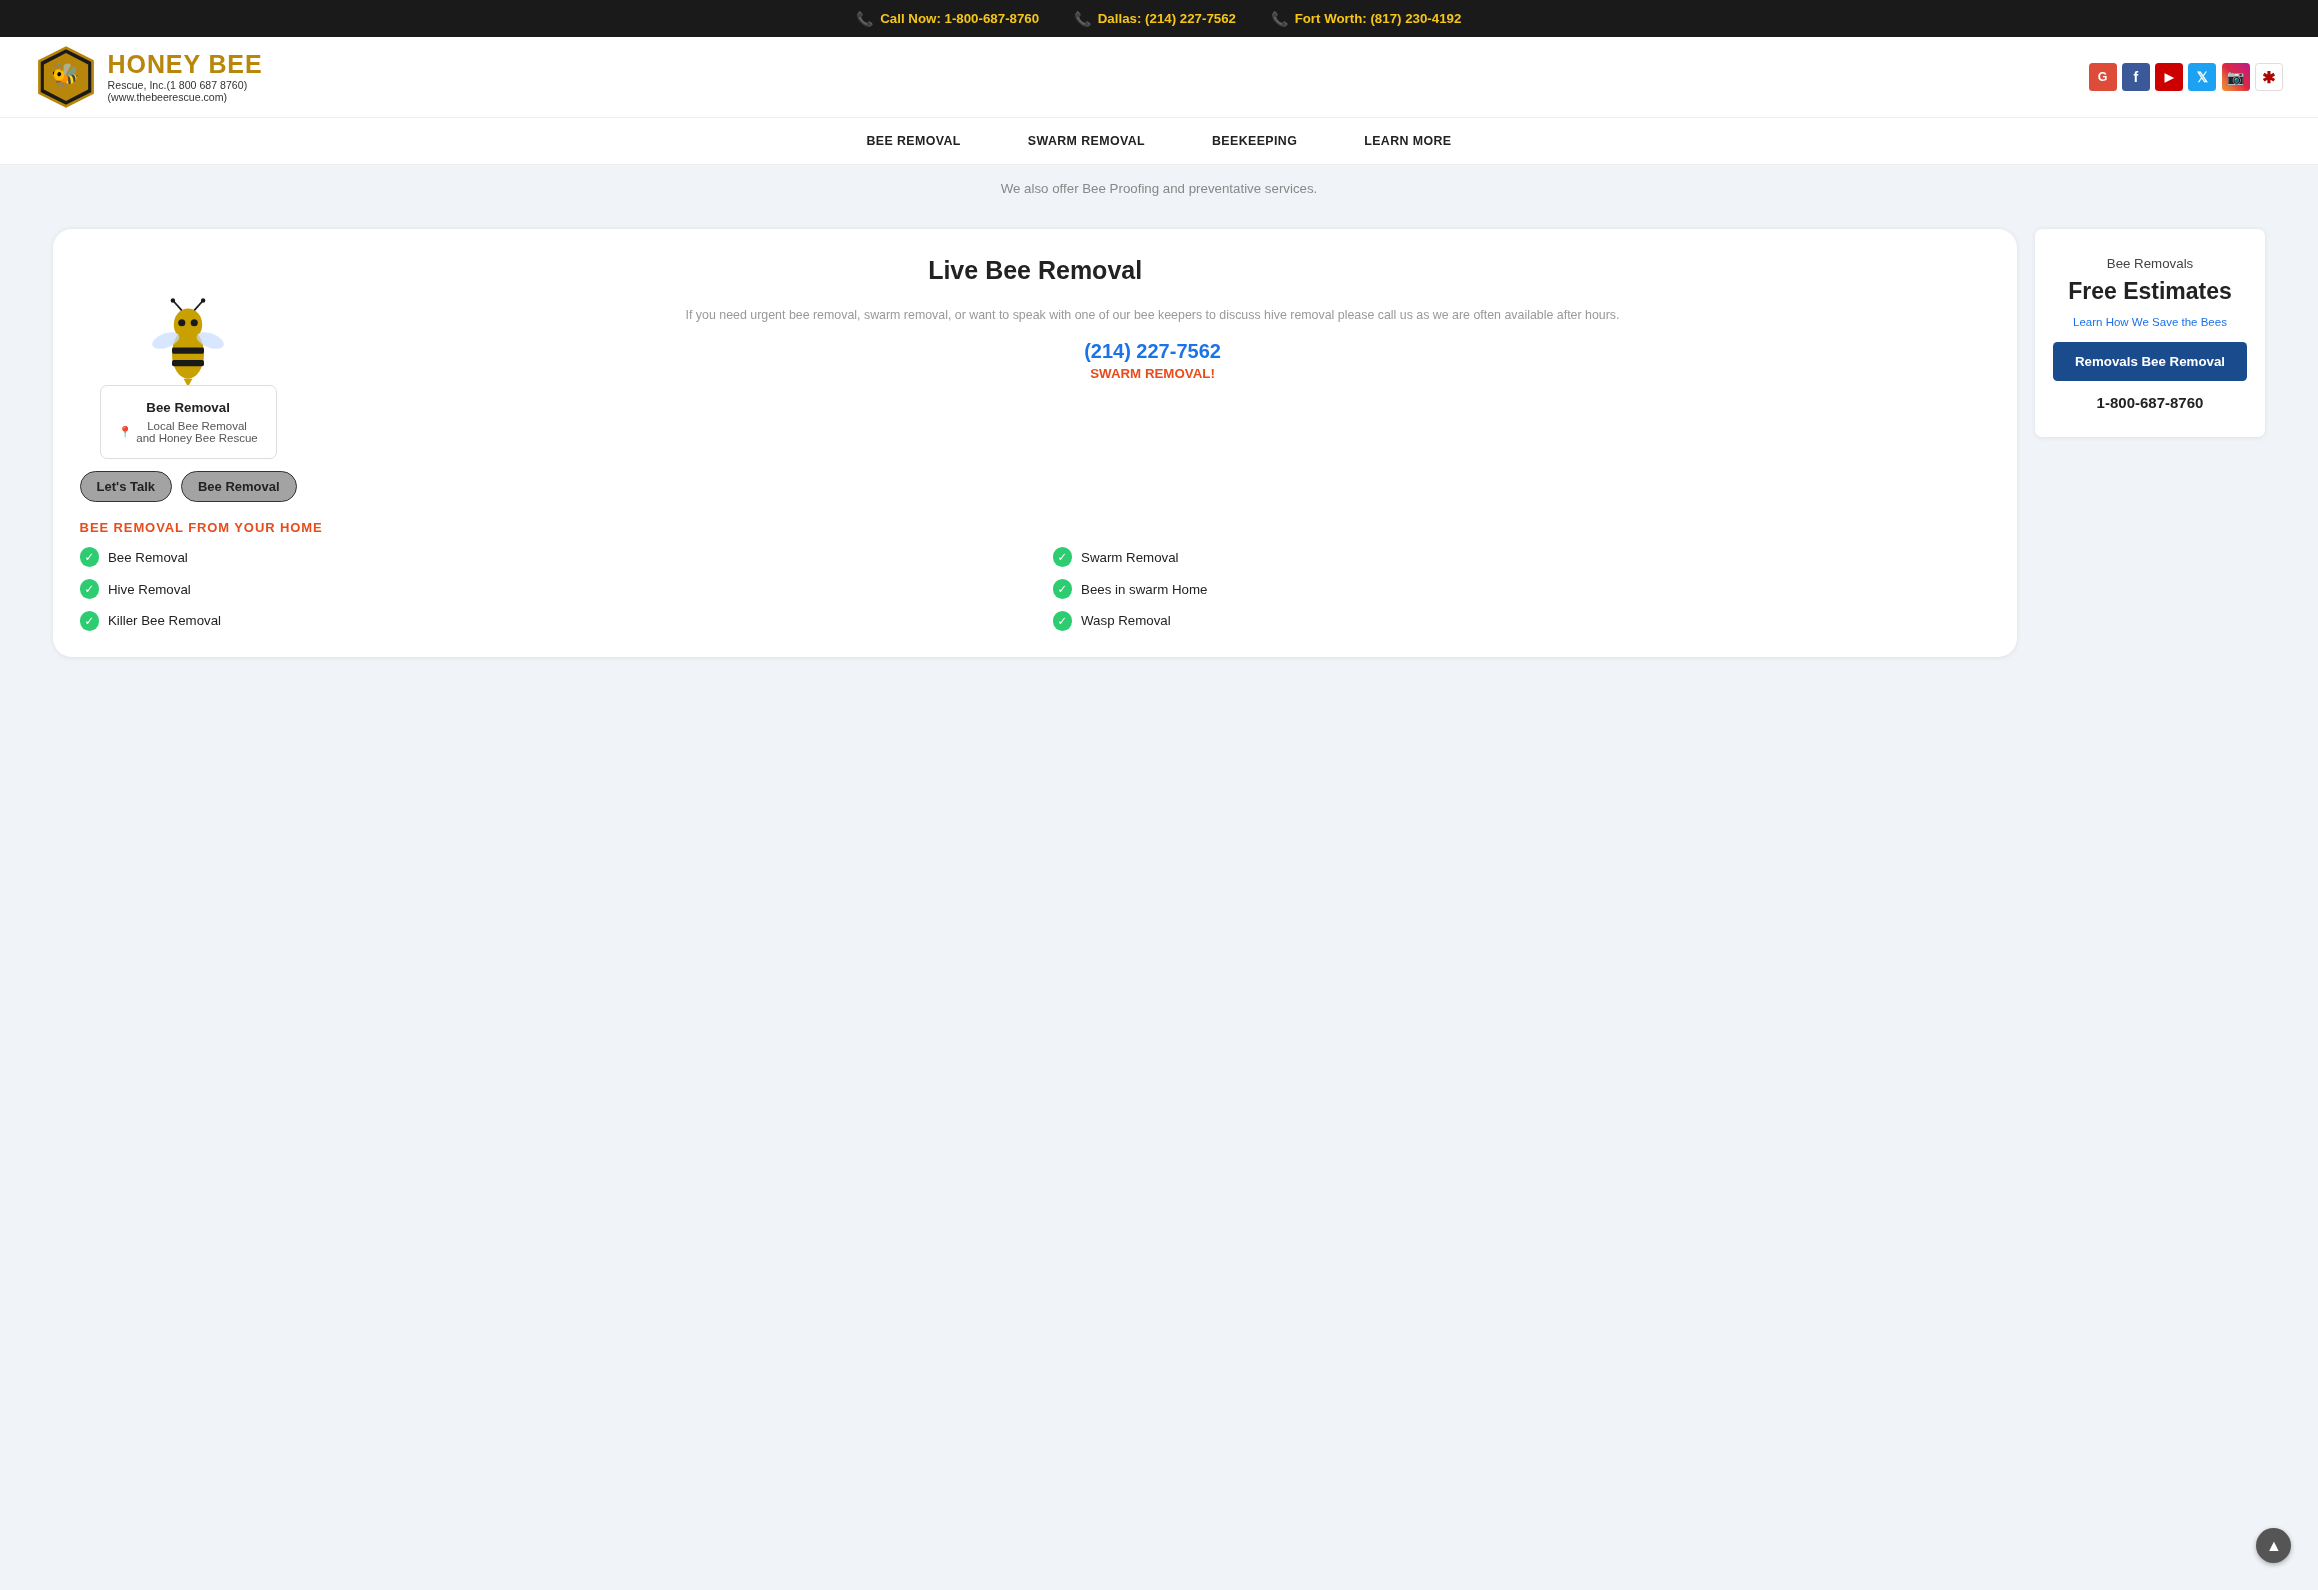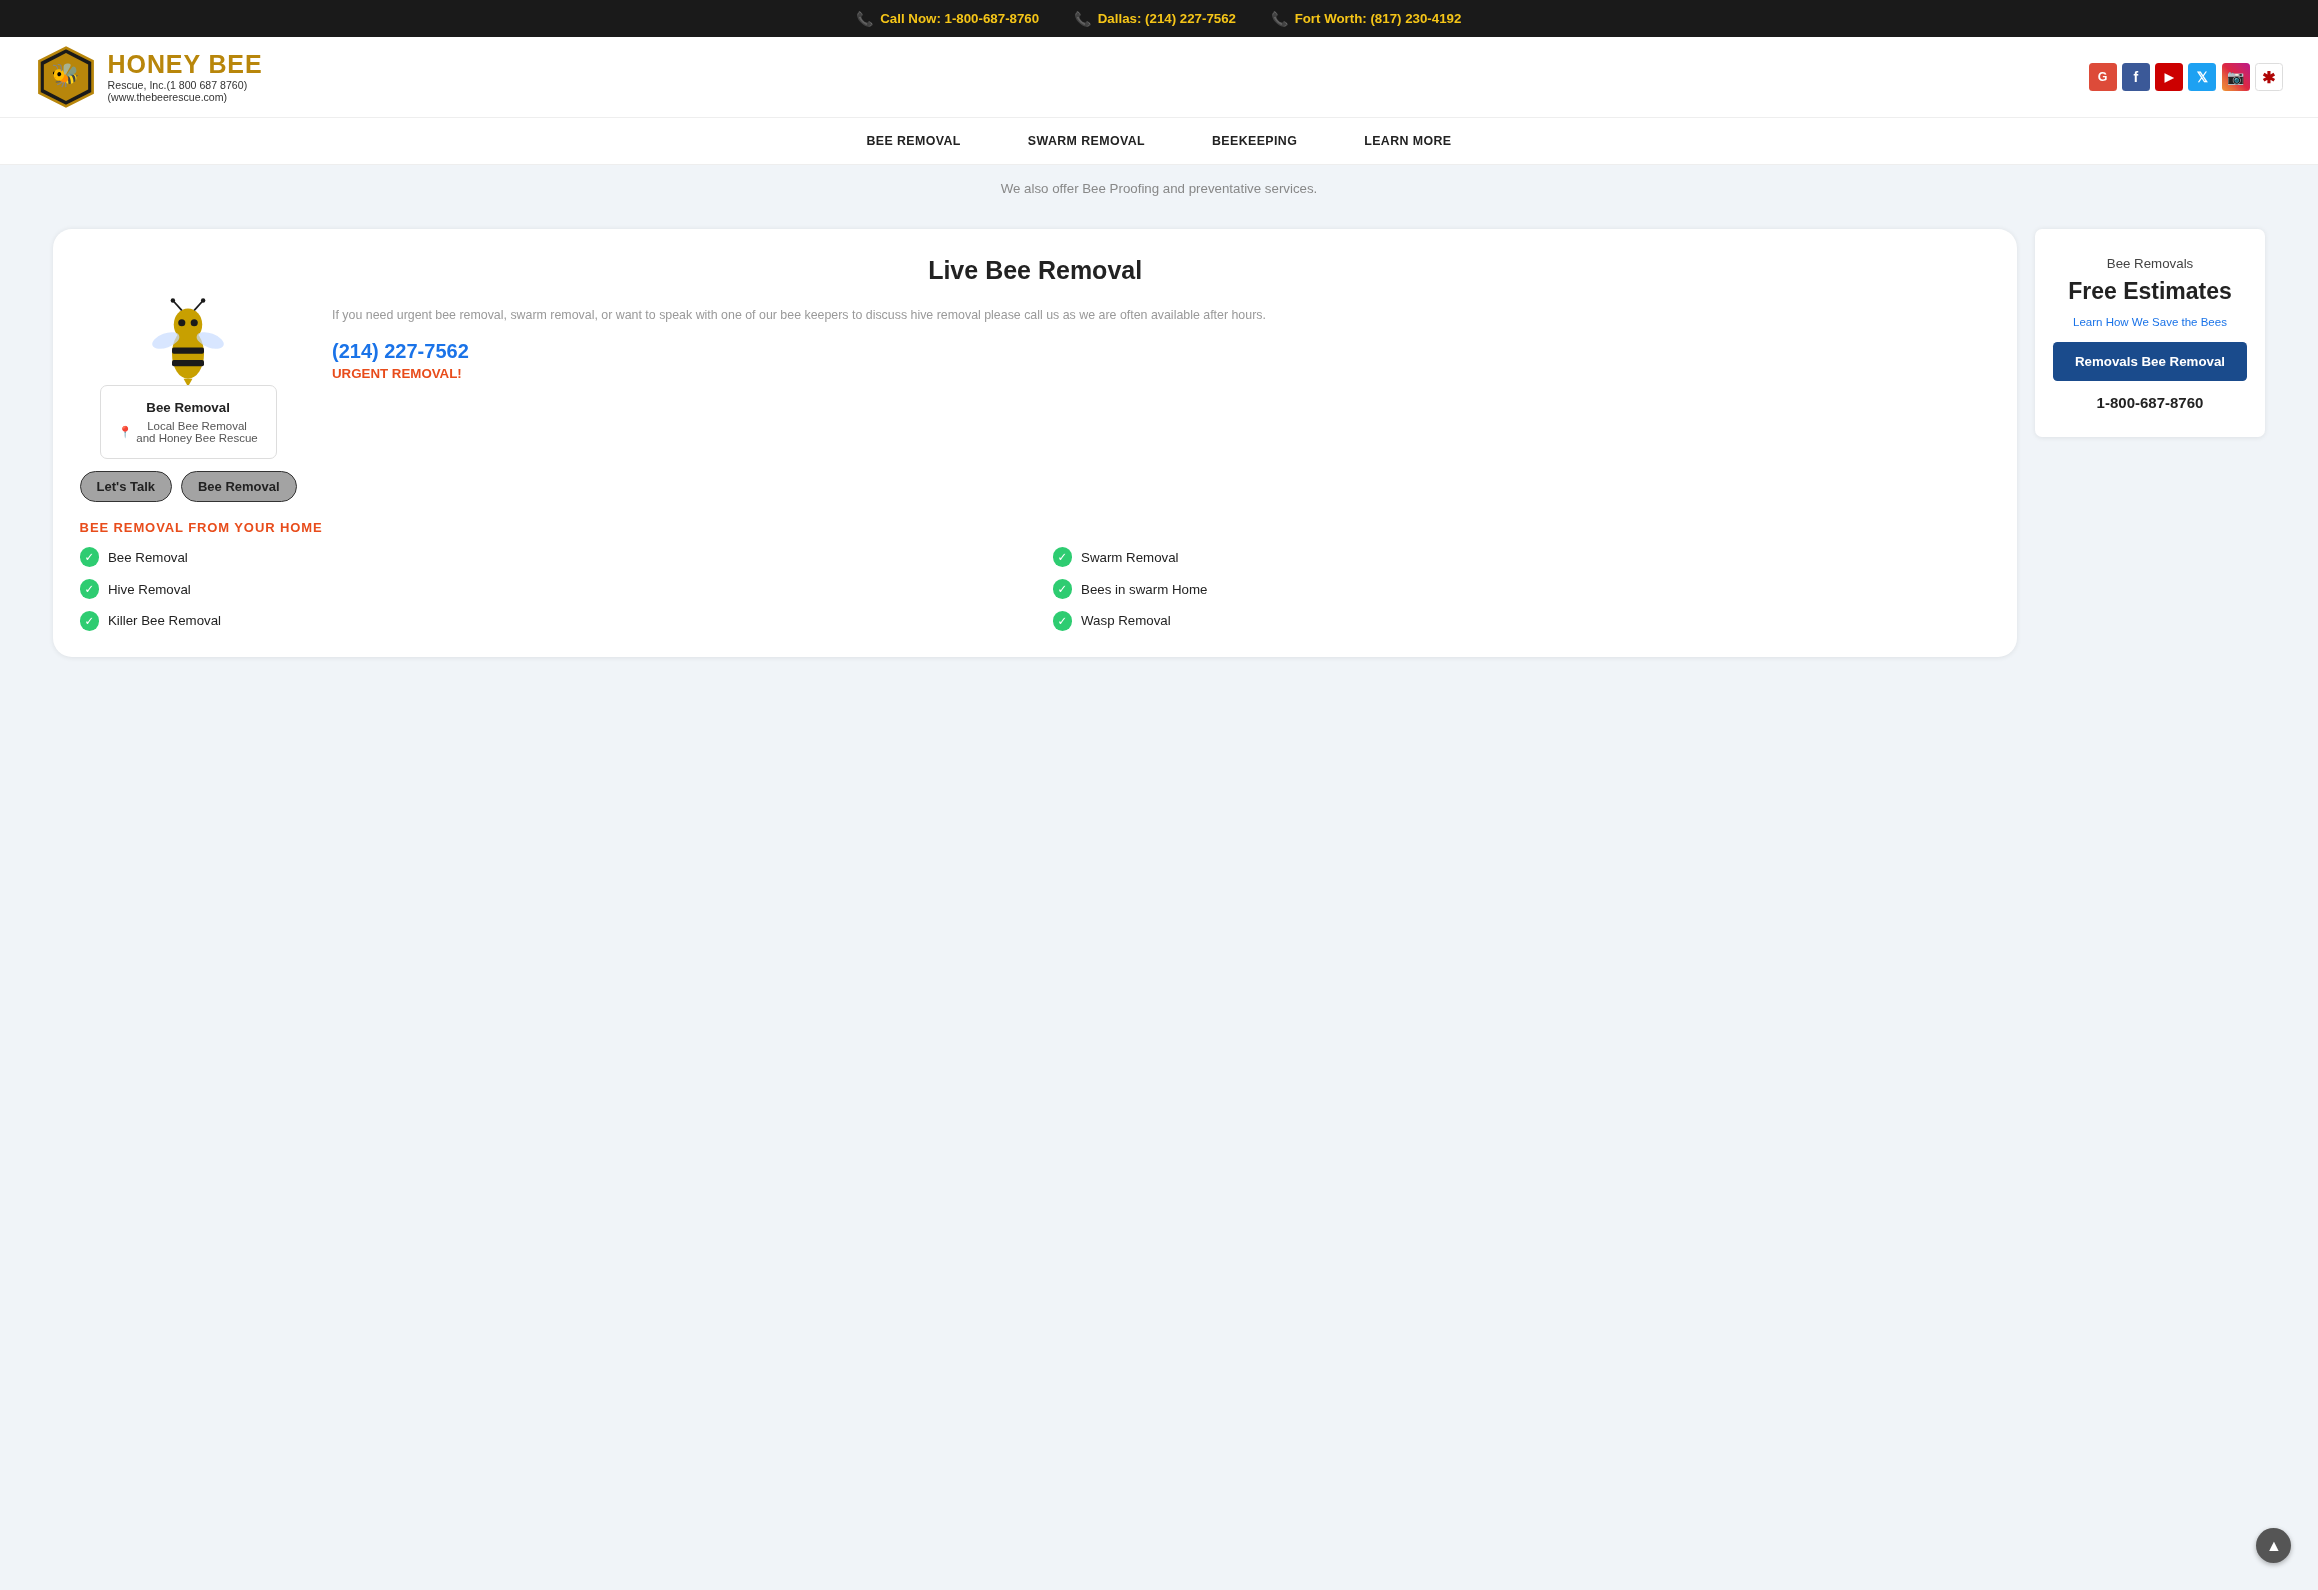--- a/index.html
+++ b/index.html
@@ -174,20 +174,21 @@
       text-align: right;
     }
 
     
     .urgent-panel {
       flex: 1;
       padding: 8.9px 17.7px;
       display: flex;
       flex-direction: column;
       justify-content: center;
+      text-align: center;
     }
     .urgent-text {
       font-size: 12.4px;
       color: #999;
       line-height: 1.7;
       margin-bottom: 14px;
     }
     .urgent-phone {
       font-size: 20px;
       font-weight: 700;
@@ -426,21 +427,21 @@
 
         <div class="bee-buttons">
           <button class="bee-btn">Let's Talk</button>
           <button class="bee-btn">Bee Removal</button>
         </div>
       </div>
 
       <div class="urgent-panel">
         <p class="urgent-text">If you need urgent bee removal, swarm removal, or want to speak with one of our bee keepers to discuss hive removal please call us as we are often available after hours.</p>
         <div class="urgent-phone">(214) 227-7562</div>
-        <div class="urgent-label">URGENT REMOVAL!</div>
+        <div class="urgent-label">SWARM REMOVAL!</div>
       </div>
     </div>
 
     <div class="section-heading">BEE REMOVAL FROM YOUR HOME</div>
 
     <div class="services-grid">
       <div class="service-item">
         <div class="check-icon">✓</div>
         <span>Bee Removal</span>
       </div>

